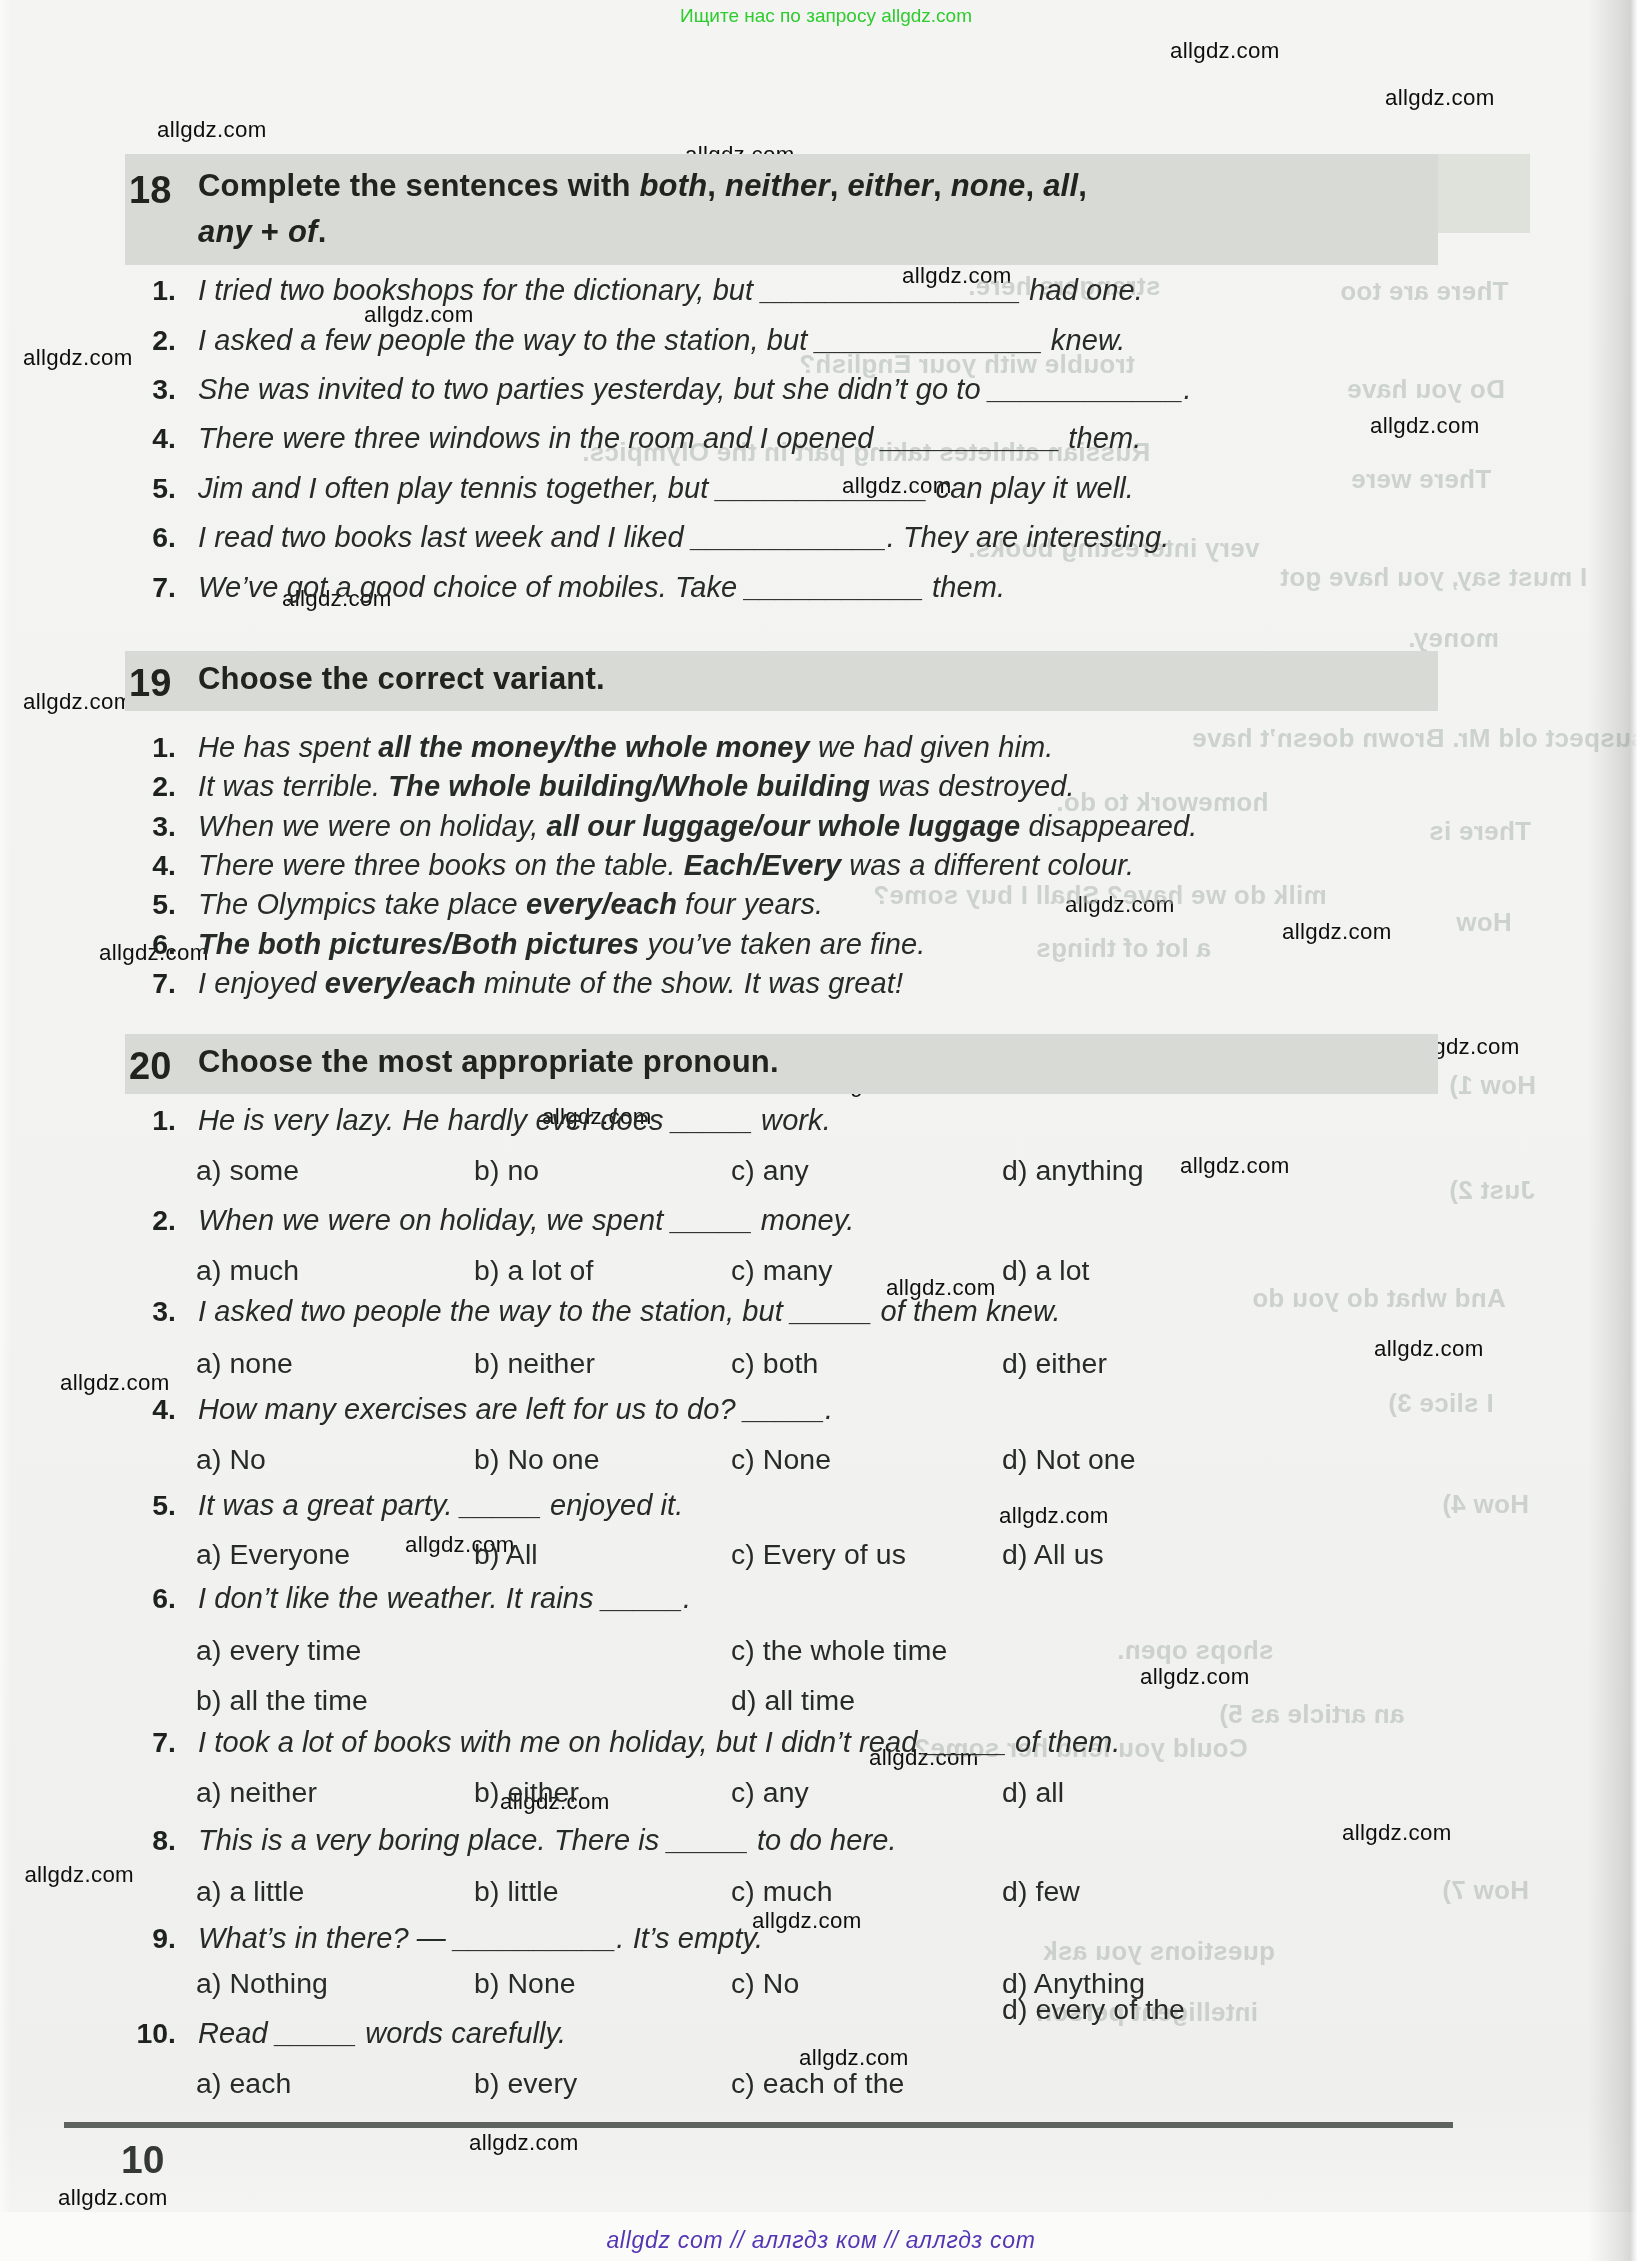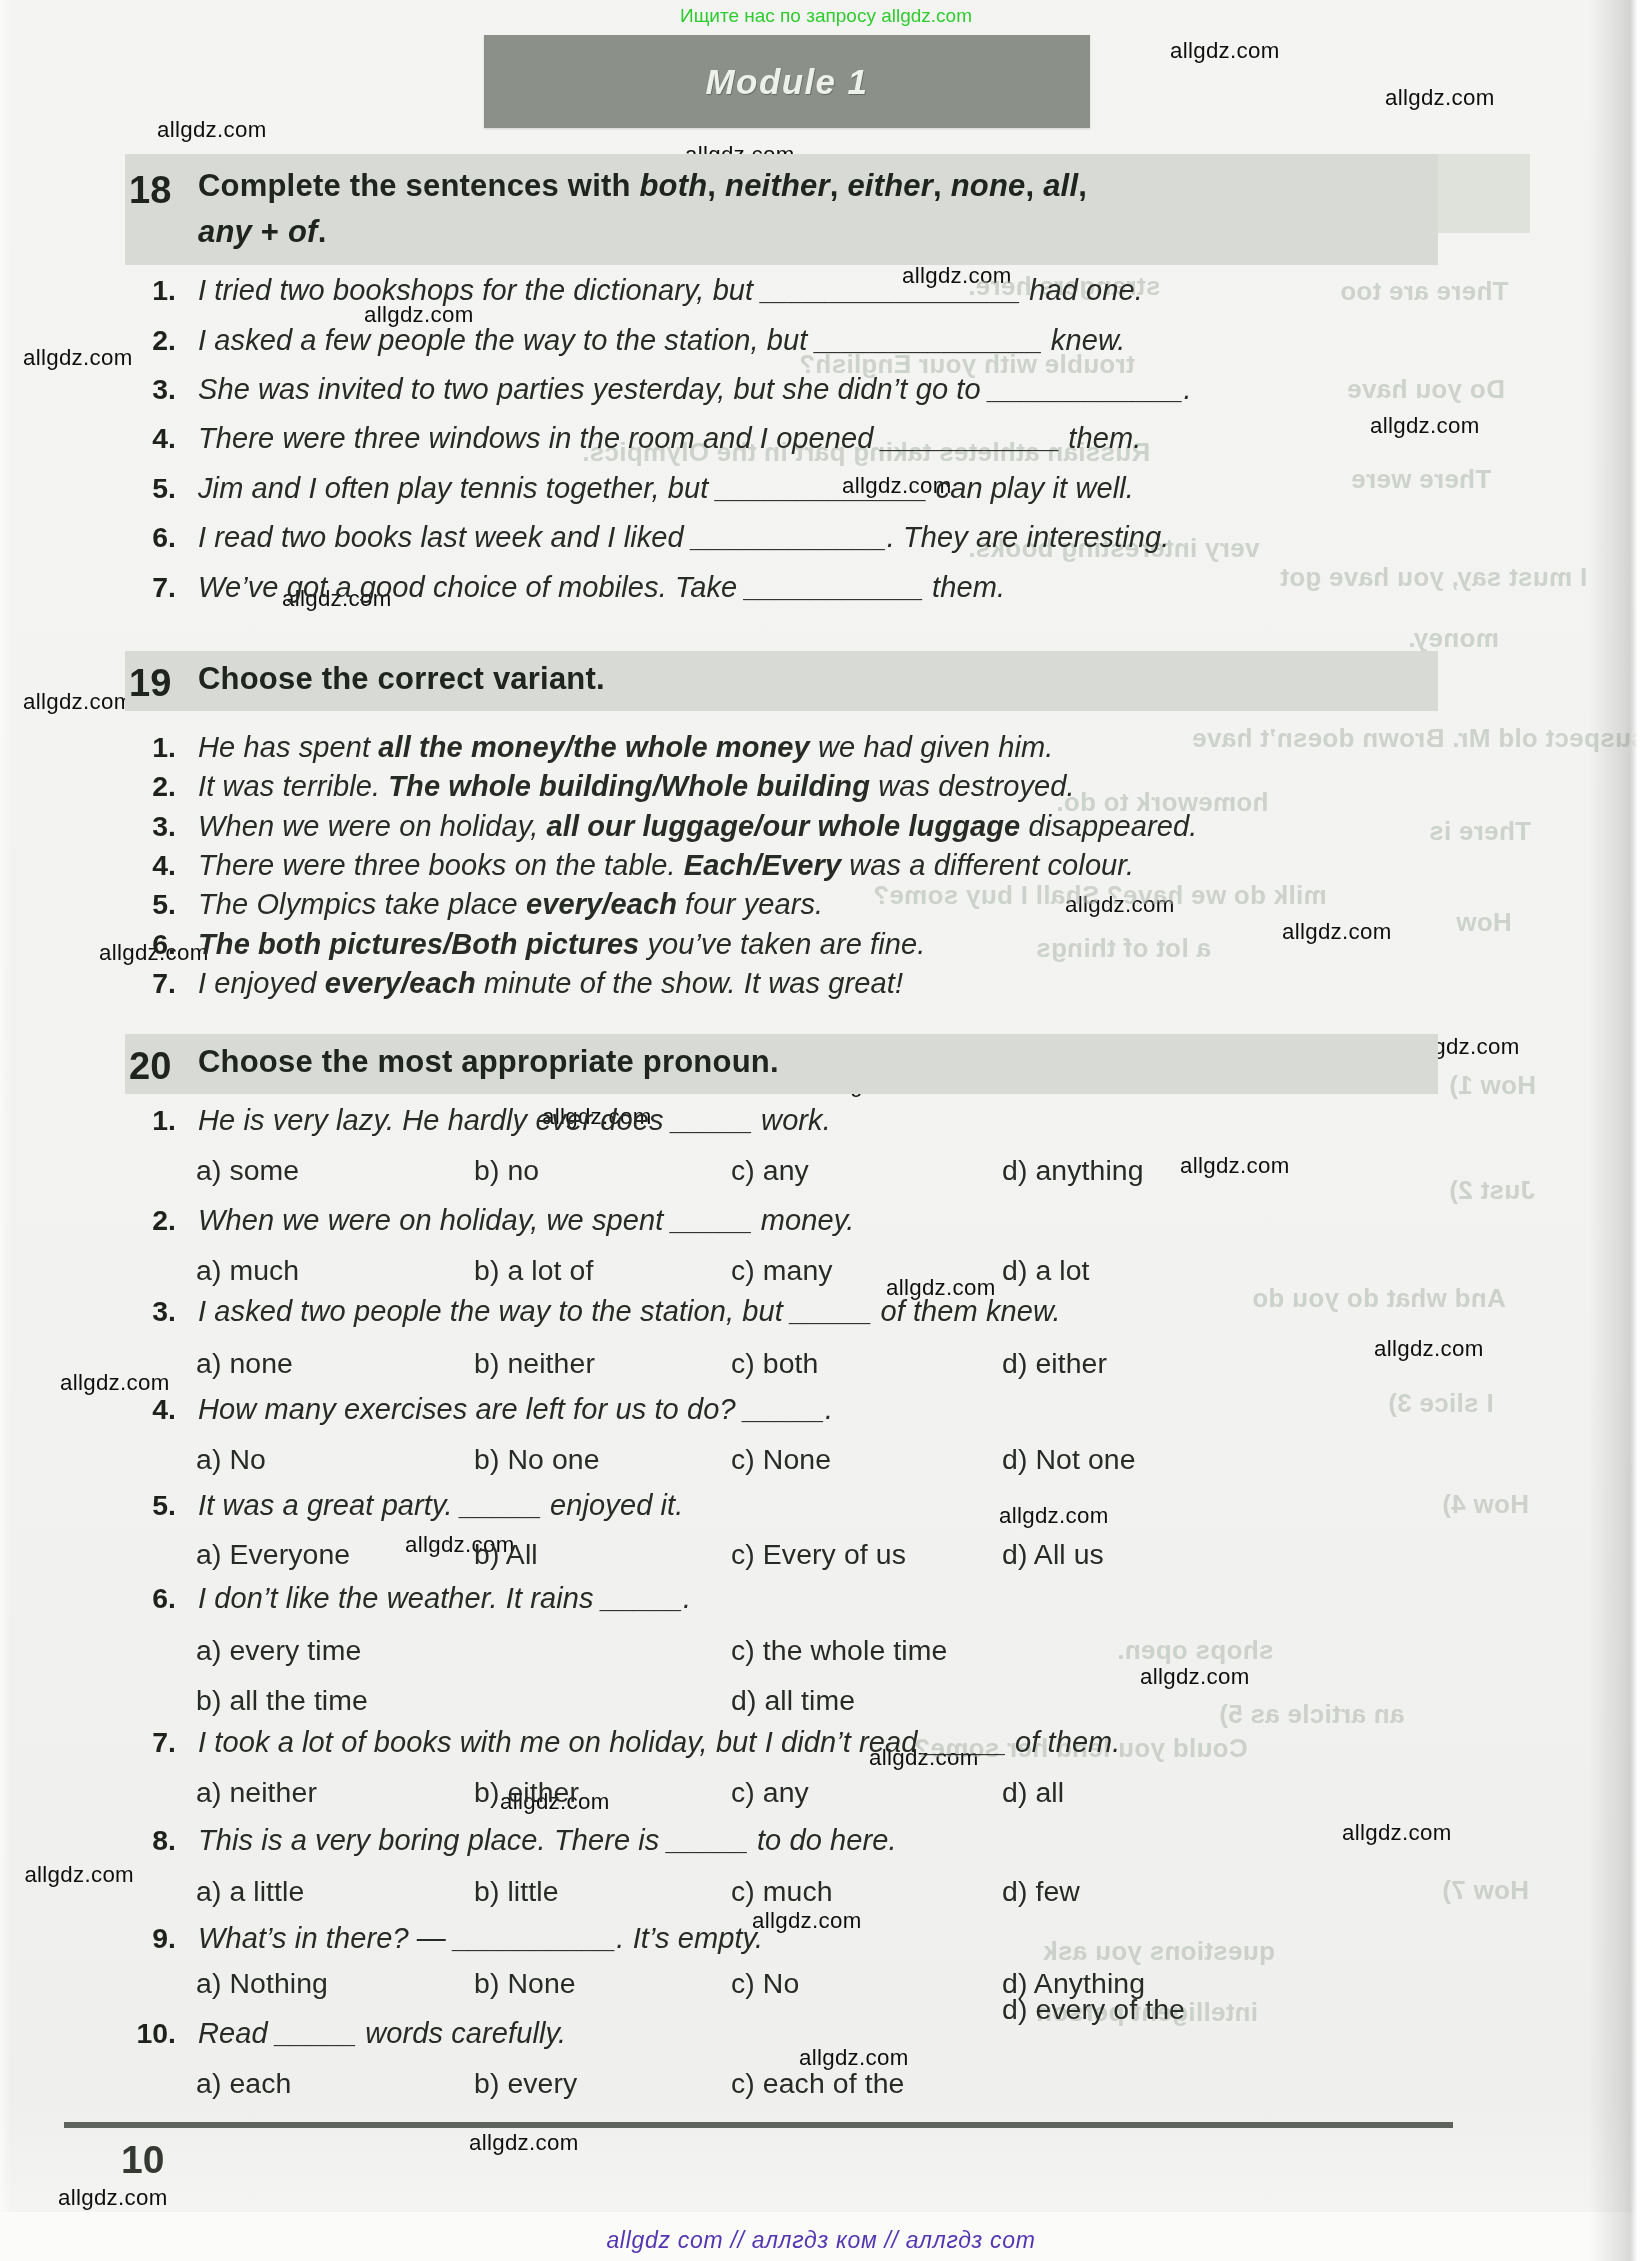--- a/index.html
+++ b/index.html
@@ -44,23 +44,20 @@
 </style>
 </head>
 <body>
 
 <div id="page">
 
   <div class="abs left-edge" style="left:0;top:0;width:10.8px;height:2261px;"></div>
 
   <div class="abs promo-top" style="left:636px;top:5.4px;">Ищите нас по запросу allgdz.com</div>
 
-  <div class="abs module-banner" style="left:484px;top:35px;width:606px;height:93px;">
-    <div class="module-title">Module 1</div>
-  </div>
 
   <div class="abs ghost-band" style="left:1232px;top:154px;width:298px;height:79px;"></div>
 
   <div id="built">
       <div class="abs wm" style="left: 1170px; top: 38px;">allgdz.com</div>
       <div class="abs wm" style="left: 1385px; top: 85px;">allgdz.com</div>
       <div class="abs wm" style="left: 157px; top: 117px;">allgdz.com</div>
       <div class="abs wm" style="left: 685px; top: 142px;">allgdz.com</div>
       <div class="abs wm" style="left: 902px; top: 263px;">allgdz.com</div>
       <div class="abs wm" style="left: 364px; top: 302px;">allgdz.com</div>

